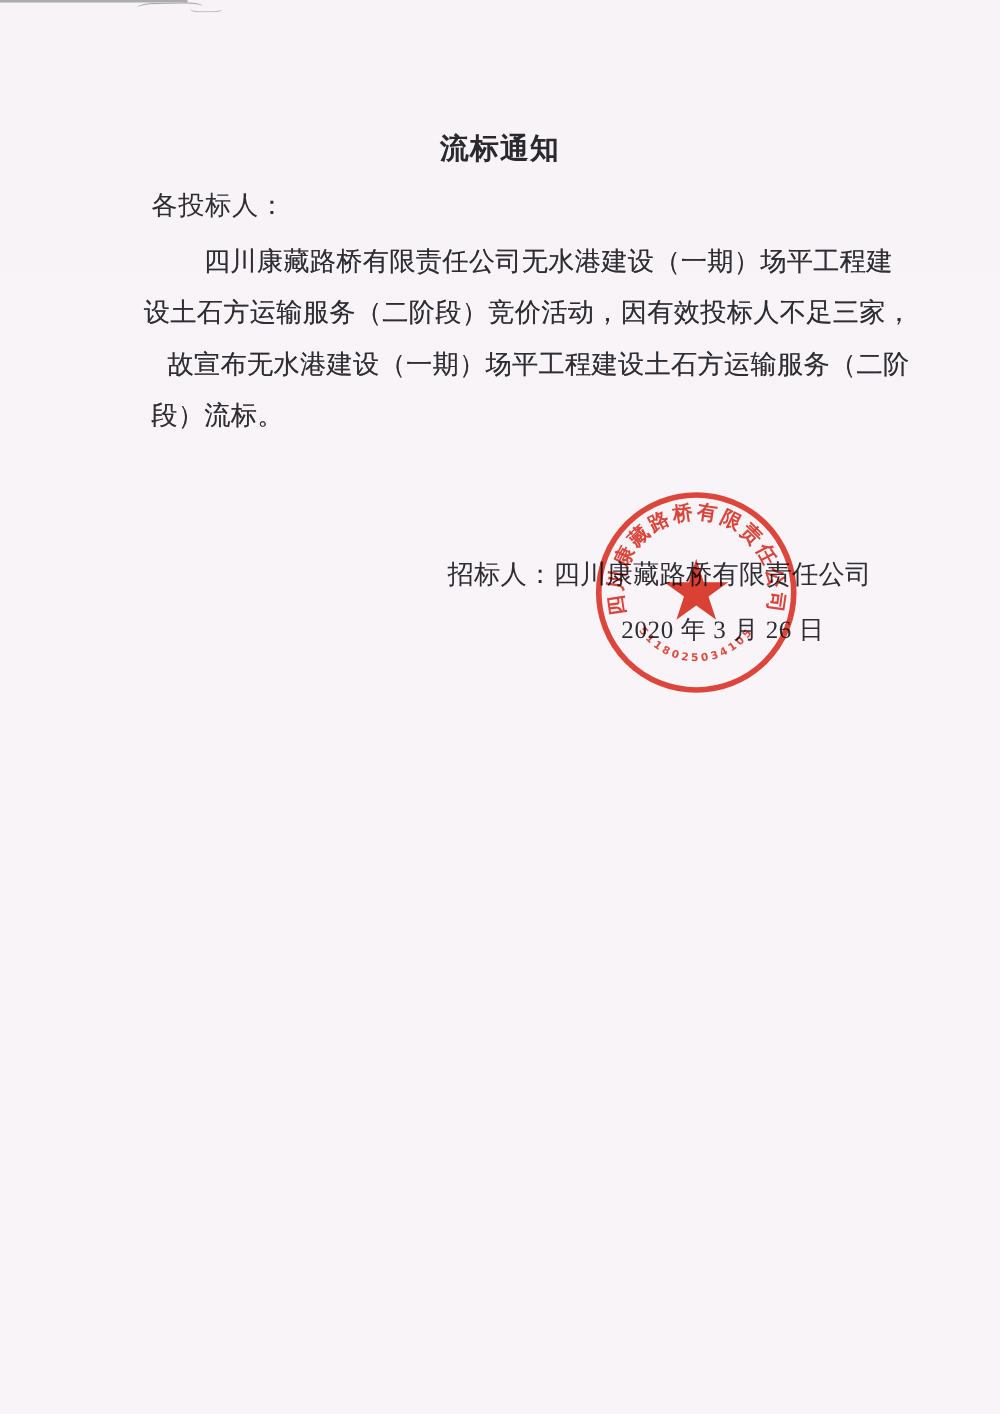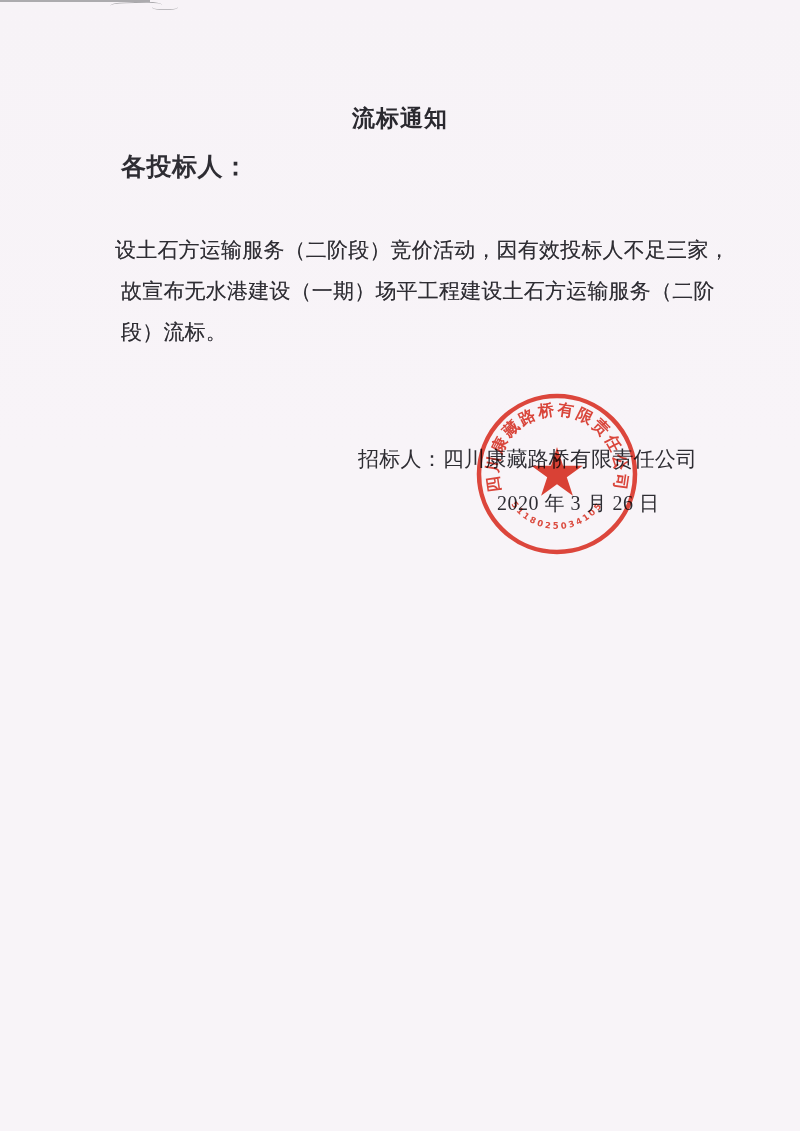--- a/index.html
+++ b/index.html
@@ -48,36 +48,35 @@
     margin: 0;
     text-align: center;
     font-size: 23px;
     font-weight: bold;
     letter-spacing: 1px;
     color: #2a292f;
   }
   .salutation {
     position: absolute;
     left: 121px; top: 150px;
-    font-size: 25px;
+    font-size: 21px;
     letter-spacing: .5px;
     white-space: nowrap;
-    font-weight: bold;
   }
   .body-line {
     position: absolute;
     font-size: 21px;
     letter-spacing: 0.2px;
     white-space: nowrap;
     color: #2e2d33;
     text-shadow: 0 0 .4px rgba(46,45,51,.55);
   }
   .line-1 { left: 163px; top: 195px; }
   .line-2 { left: 115px; top: 236px; }
-  .line-3 { left: 121px; top: 277px; }
+  .line-3 { left: 134px; top: 277px; }
   .line-4 { left: 121px; top: 318px; font-family: Liberation Mono, monospace; }
   .issuer-line {
     position: absolute;
     left: 358px; top: 445px;
     font-size: 21px;
     letter-spacing: .2px;
     white-space: nowrap;
   }
   .date-line {
     position: absolute;
@@ -120,20 +119,21 @@
 <div class="paper">
 
   <div class="artifact-top-edge"></div>
   <div class="artifact-hairline"></div>
   <div class="artifact-hairline2"></div>
 
   <h1 class="doc-title">流标通知</h1>
 
   <div class="salutation">各投标人：</div>
 
+  <div class="body-line line-1">四川康藏路桥有限责任公司无水港建设（一期）场平工程建</div>
   <div class="body-line line-2">设土石方运输服务（二阶段）竞价活动，因有效投标人不足三家，</div>
   <div class="body-line line-3">故宣布无水港建设（一期）场平工程建设土石方运输服务（二阶</div>
   <div class="body-line line-4">段）流标。</div>
 
   <div class="issuer-line"><span>招标人：</span><span>四川康藏路桥有限责任公司</span></div>
 
   <div class="date-line">2020 年 3 月 26 日</div>
 
   <svg class="stamp" viewBox="0 0 168 168" aria-hidden="true">
     <defs>

